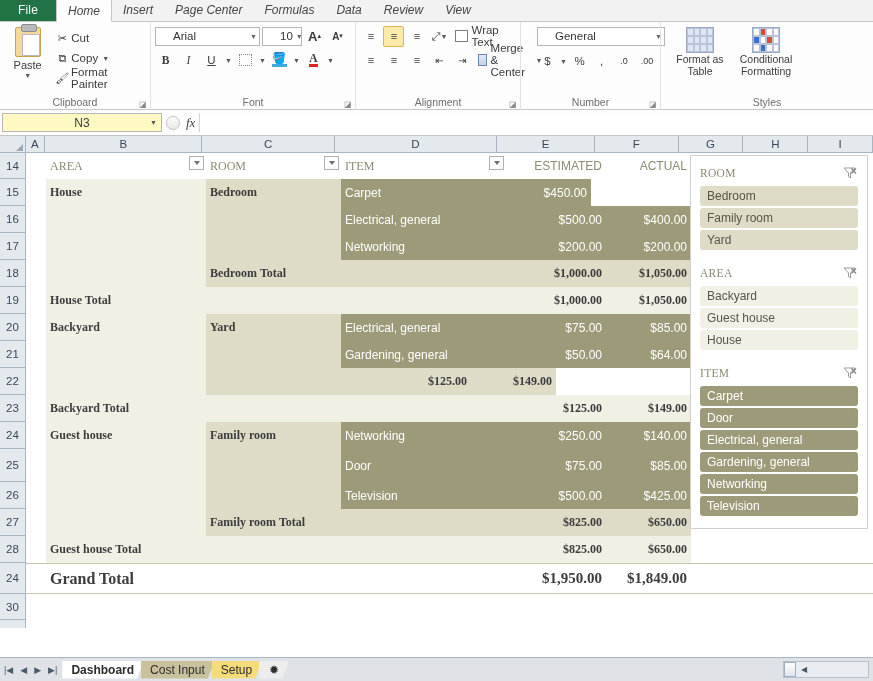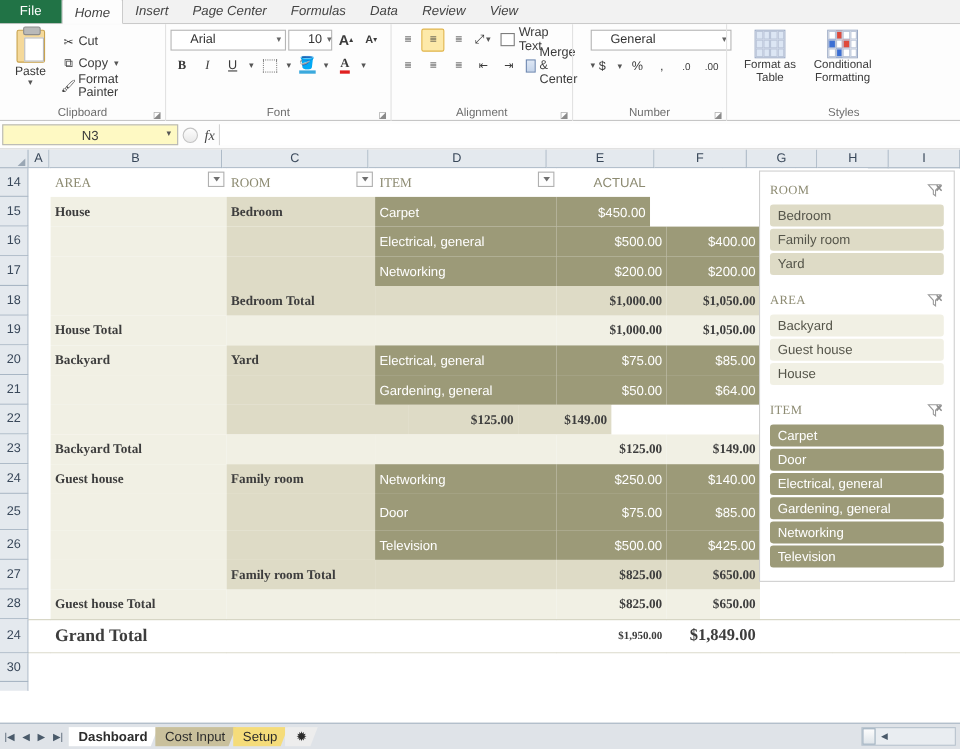--- a/index.html
+++ b/index.html
@@ -551,20 +551,21 @@
           <span class="fdrop"></span>
         </div>
         <div class="cell c-hdr" style="width:135px">
           <span>ROOM</span>
           <span class="fdrop"></span>
         </div>
         <div class="cell c-hdr" style="width:165px">
           <span>ITEM</span>
           <span class="fdrop"></span>
         </div>
+        <div class="cell c-hdr-num r" style="width:100px">ESTIMATED</div>
         <div class="cell c-hdr-num r" style="width:85px">ACTUAL</div>
         <div class="cell c-blank" style="width:66px"></div>
         <div class="cell c-blank" style="width:66px"></div>
         <div class="cell c-blank" style="width:66px"></div>
       </div>
 
       <div class="grow" style="height:27px">
         <div class="cell c-blank" style="width:20px"></div>
         <div class="cell c-area bserif" style="width:160px">House</div>
         <div class="cell c-room bserif" style="width:135px">Bedroom</div>
@@ -728,21 +729,21 @@
         <div class="cell c-blank" style="width:66px"></div>
         <div class="cell c-blank" style="width:66px"></div>
         <div class="cell c-blank" style="width:66px"></div>
       </div>
 
       <div class="grow gt-top gt-bot" style="height:31px">
         <div class="cell c-blank" style="width:20px"></div>
         <div class="cell c-gt bserif" style="width:160px;font-size:16px">Grand Total</div>
         <div class="cell c-gt" style="width:135px"></div>
         <div class="cell c-gt" style="width:165px"></div>
-        <div class="cell c-gt r bserif" style="width:100px;font-size:10px">$1,950.00</div>
+        <div class="cell c-gt r bserif" style="width:100px;font-size:15px">$1,950.00</div>
         <div class="cell c-gt r bserif" style="width:85px;font-size:15px">$1,849.00</div>
         <div class="cell c-blank" style="width:66px"></div>
         <div class="cell c-blank" style="width:66px"></div>
         <div class="cell c-blank" style="width:66px"></div>
       </div>
 
       <div class="grow" style="height:26px">
         <div class="cell c-blank" style="width:20px"></div>
         <div class="cell c-blank" style="width:160px"></div>
         <div class="cell c-blank" style="width:135px"></div>

